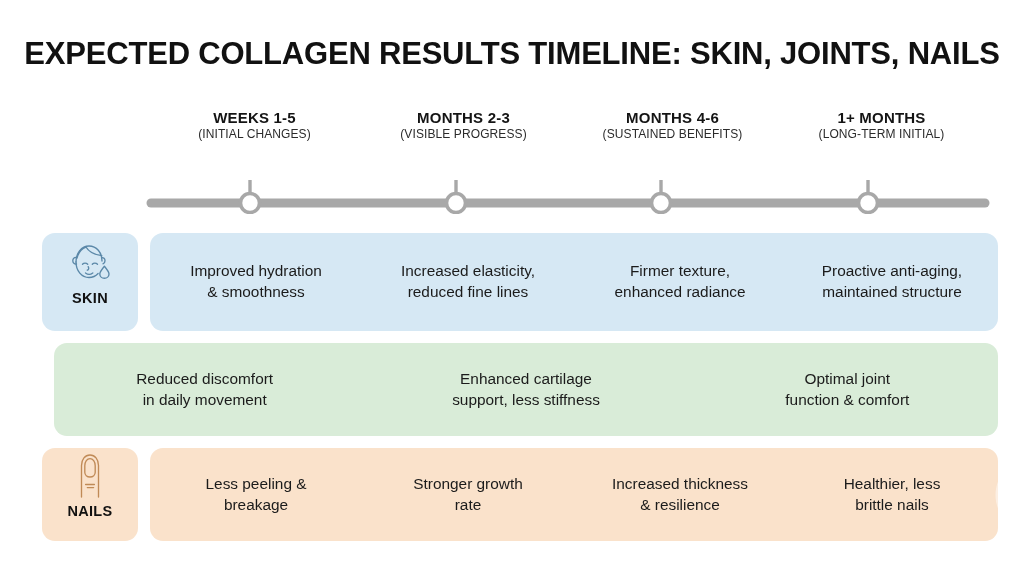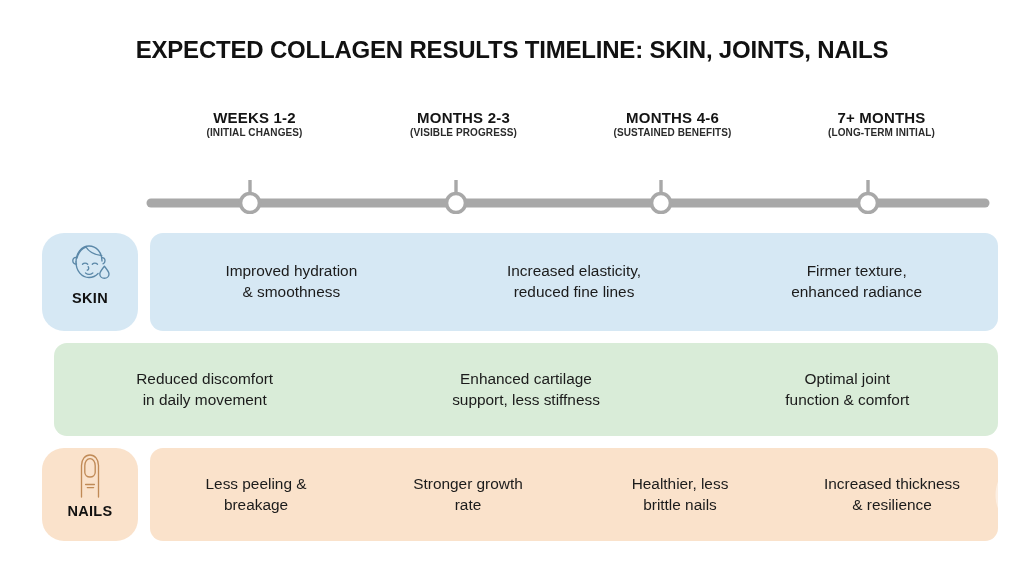--- a/index.html
+++ b/index.html
@@ -16,21 +16,21 @@
     position: relative;
   }
 
   
   .title {
     position: absolute;
     top: 36px;
     left: 0;
     width: 1024px;
     text-align: center;
-    font-size: 24px;
+    font-size: 31px;
     font-weight: bold;
     letter-spacing: -0.2px;
     color: #111111;
     white-space: nowrap;
   }
 
   
   .phase-row {
     position: absolute;
     top: 108px;
@@ -43,22 +43,22 @@
     text-align: center;
     line-height: 1.28;
   }
   .phase-title {
     font-size: 15px;
     font-weight: bold;
     color: #141414;
     letter-spacing: 0.2px;
   }
   .phase-sub {
-    font-size: 10px;
-    font-weight: bold;
+    font-size: 12px;
+    font-weight: normal;
     color: #2b2b2b;
     letter-spacing: 0.1px;
   }
 
   
   .timeline {
     position: absolute;
     top: 166px;
     left: 0;
     width: 1024px;
@@ -80,21 +80,21 @@
     margin-bottom: 12px;
     padding-left: 42px;
   }
   .row-skin   { height: 98px; }
   .row-joints { height: 93px; }
   .row-nails  { height: 93px; }
 
   .cat-tile {
     width: 96px;
     flex: 0 0 96px;
-    border-radius: 22px;
+    border-radius: 13px;
     display: flex;
     flex-direction: column;
     align-items: center;
     justify-content: center;
     gap: 2px;
     box-sizing: border-box;
     padding-bottom: 20px;
   }
   .cat-icon {
     width: 54px;
@@ -144,33 +144,33 @@
     pointer-events: none;
   }
 </style>
 </head>
 <body>
 
 <div class="title">EXPECTED COLLAGEN RESULTS TIMELINE: SKIN, JOINTS, NAILS</div>
 
 <div class="phase-row">
   <div class="phase">
-    <div class="phase-title">WEEKS 1-2</div>
+    <div class="phase-title">WEEKS 1-5</div>
     <div class="phase-sub">(INITIAL CHANGES)</div>
   </div>
   <div class="phase">
     <div class="phase-title">MONTHS 2-3</div>
     <div class="phase-sub">(VISIBLE PROGRESS)</div>
   </div>
   <div class="phase">
     <div class="phase-title">MONTHS 4-6</div>
     <div class="phase-sub">(SUSTAINED BENEFITS)</div>
   </div>
   <div class="phase">
-    <div class="phase-title">7+ MONTHS</div>
+    <div class="phase-title">1+ MONTHS</div>
     <div class="phase-sub">(LONG-TERM INITIAL)</div>
   </div>
 </div>
 
 <div class="timeline">
   <svg width="1024" height="48" viewBox="0 0 1024 48" xmlns="http://www.w3.org/2000/svg">
 
     <line x1="151" y1="37" x2="985" y2="37" stroke="#a8a8a8" stroke-width="9" stroke-linecap="round"></line>
 
     <line x1="250" y1="14" x2="250" y2="34" stroke="#a8a8a8" stroke-width="3.4"></line>
@@ -200,20 +200,21 @@
         <path d="M25.2 28.6c.9 1.6.6 3.1-.9 3.6"></path>
         <path d="M22.5 35c2.3 1.7 5 1.7 7.3 0"></path>
         <path d="M41.4 28.2c-2.8 3.4-4.6 5.7-4.6 7.7 0 2.6 2.1 4.3 4.6 4.3s4.6-1.7 4.6-4.3c0-2-1.8-4.3-4.6-7.7z"></path>
       </svg>
       <div class="cat-label">SKIN</div>
     </div>
     <div class="panel skin-bg">
       <div class="cell">Improved hydration<br>&amp; smoothness</div>
       <div class="cell">Increased elasticity,<br>reduced fine lines</div>
       <div class="cell">Firmer texture,<br>enhanced radiance</div>
+      <div class="cell">Proactive anti-aging,<br>maintained structure</div>
     </div>
   </div>
 
   <div class="row row-joints">
     <div class="panel joints-bg">
       <div class="cell">Reduced discomfort<br>in daily movement</div>
       <div class="cell">Enhanced cartilage<br>support, less stiffness</div>
       <div class="cell">Optimal joint<br>function &amp; comfort</div>
     </div>
   </div>
@@ -224,21 +225,21 @@
         <path d="M18.5 46V14.5C18.5 8.2 22.2 4 27 4s8.5 4.2 8.5 10.5V46"></path>
         <path d="M21.8 14.8c0-4.3 2.3-7.2 5.2-7.2s5.2 2.9 5.2 7.2v6.4c0 2.8-2.3 4.8-5.2 4.8s-5.2-2-5.2-4.8z"></path>
         <path d="M22.6 33.5h8.8"></path>
         <path d="M24.3 36.6h6.3"></path>
       </svg>
       <div class="cat-label">NAILS</div>
     </div>
     <div class="panel nails-bg">
       <div class="cell">Less peeling &amp;<br>breakage</div>
       <div class="cell">Stronger growth<br>rate</div>
+      <div class="cell">Increased thickness<br>&amp; resilience</div>
       <div class="cell">Healthier, less<br>brittle nails</div>
-      <div class="cell">Increased thickness<br>&amp; resilience</div>
       <svg class="corner-chevron" viewBox="0 0 40 52" xmlns="http://www.w3.org/2000/svg">
         <path d="M34 0 C20 14 20 38 34 52 L40 52 L40 0 Z" fill="#ffffff" opacity="0.85"></path>
       </svg>
     </div>
   </div>
 
 </div>
 
 </body></html>

